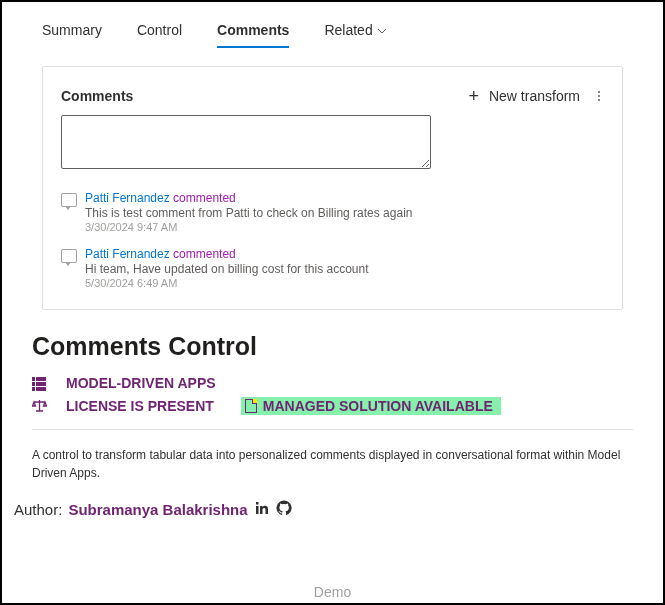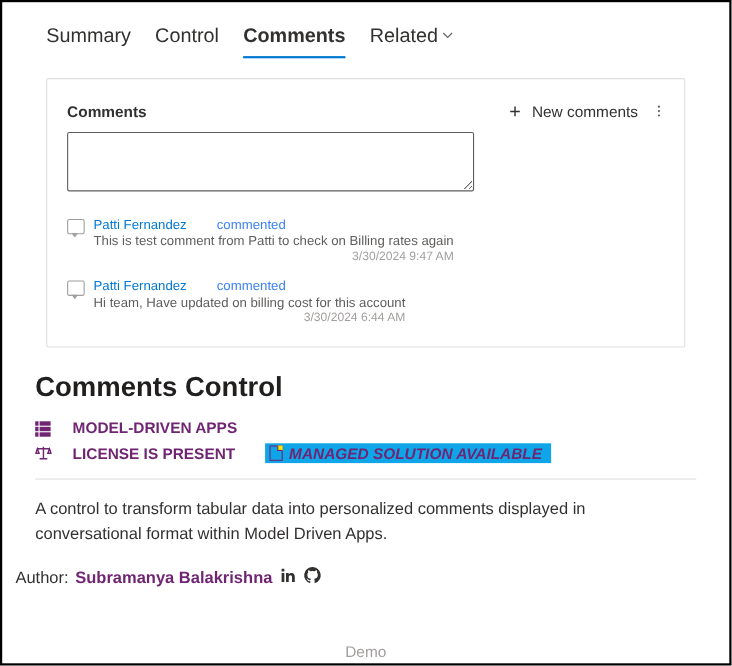--- a/index.html
+++ b/index.html
@@ -8,23 +8,23 @@
     background: #fff;
     color: #323130;
     border: 2px solid #000;
     width: 665px;
     height: 605px;
     overflow: hidden;
     position: relative;
   }
   .tabs {
     display: flex;
-    gap: 22px;
+    gap: 35px;
     padding: 14px 40px 0 40px;
-    font-size: 18px;
+    font-size: 14px;
   }
   .tab {
     padding: 6px 0 8px 0;
     cursor: pointer;
     color: #323130;
     border-bottom: 2px solid transparent;
     display: flex;
     align-items: center;
     gap: 4px;
   }
@@ -97,23 +97,23 @@
     content: "";
     position: absolute;
     left: 3px; bottom: -4px;
     width: 0; height: 0;
     border-left: 3px solid transparent;
     border-right: 3px solid transparent;
     border-top: 4px solid #a19f9d;
   }
   .comment-body { font-size: 12px; }
   .author-link { color: #0078d4; font-weight: 400; text-decoration: none; }
-  .commented { color: #3b82f6; margin-left: 24px; }
+  .commented { color: #a21caf; }
   .comment-text { color: #605e5c; margin-top: 1px; }
-  .comment-time { color: #a19f9d; font-size: 11px; margin-top: 1px; text-align: right; }
+  .comment-time { color: #a19f9d; font-size: 11px; margin-top: 1px; }
   .section-title {
     margin: 22px 30px 0 30px;
     font-size: 25px;
     font-weight: 700;
     color: #201f1e;
   }
   .badges {
     margin: 14px 30px 0 30px;
     font-size: 14px;
     font-weight: 700;
@@ -127,27 +127,26 @@
     grid-template-rows: 4px 4px 4px;
     gap: 1px;
   }
   .badge-row .grid-icon span { background: #702573; }
   .scale-icon {
     width: 15px; height: 13px;
     position: relative;
   }
   .scale-icon svg { display: block; }
   .highlight {
-    background: #0ea5e9;
+    background: #86efac;
     display: inline-flex;
     align-items: center;
     gap: 6px;
     padding: 1px 8px 1px 4px;
     margin-left: 8px;
-    font-style: italic;
   }
   .file-icon {
     width: 12px; height: 14px;
     border: 1.5px solid #702573;
     position: relative;
   }
   .file-icon::before {
     content: "";
     position: absolute;
     right: -1px; top: -1px;
@@ -156,21 +155,21 @@
     border-left: 1.5px solid #702573;
     border-bottom: 1.5px solid #702573;
   }
   hr.sep {
     margin: 14px 30px 0 30px;
     border: none;
     border-top: 1px solid #e1dfdd;
   }
   .description {
     margin: 16px 30px 0 30px;
-    font-size: 15px;
+    font-size: 12px;
     line-height: 1.5;
     color: #323130;
   }
   .author-line {
     margin: 18px 30px 0 12px;
     font-size: 15px;
     color: #323130;
     display: flex;
     align-items: center;
     gap: 6px;
@@ -206,21 +205,21 @@
     </span>
   </div>
 </div>
 
 <div class="panel">
   <div class="panel-header">
     <div class="panel-title">Comments</div>
     <div style="display:flex;align-items:center;">
       <div class="new-comments">
         <span class="plus">+</span>
-        <span>New comments</span>
+        <span>New transform</span>
       </div>
       <div class="kebab">
         <span></span>
           <span></span>
           <span></span>
       </div>
     </div>
   </div>
 
   <textarea class="comment-input" value="" style=""></textarea>
@@ -239,21 +238,21 @@
     </div>
 
     <div class="comment-item">
       <div class="bubble-icon"></div>
       <div class="comment-body">
         <div>
           <a href="#" class="author-link">Patti Fernandez</a>
           <span class="commented">commented</span>
         </div>
         <div class="comment-text">Hi team, Have updated on billing cost for this account</div>
-        <div class="comment-time">3/30/2024 6:44 AM</div>
+        <div class="comment-time">5/30/2024 6:49 AM</div>
       </div>
     </div>
   </div>
 </div>
 
 <h2 class="section-title">Comments Control</h2>
 
 <div class="badges">
   <div class="badge-row">
     <span class="grid-icon">

